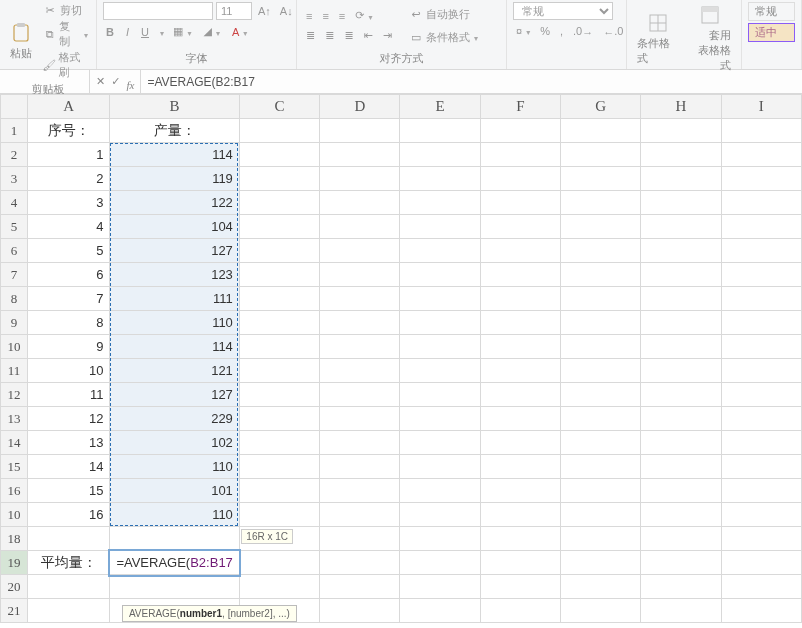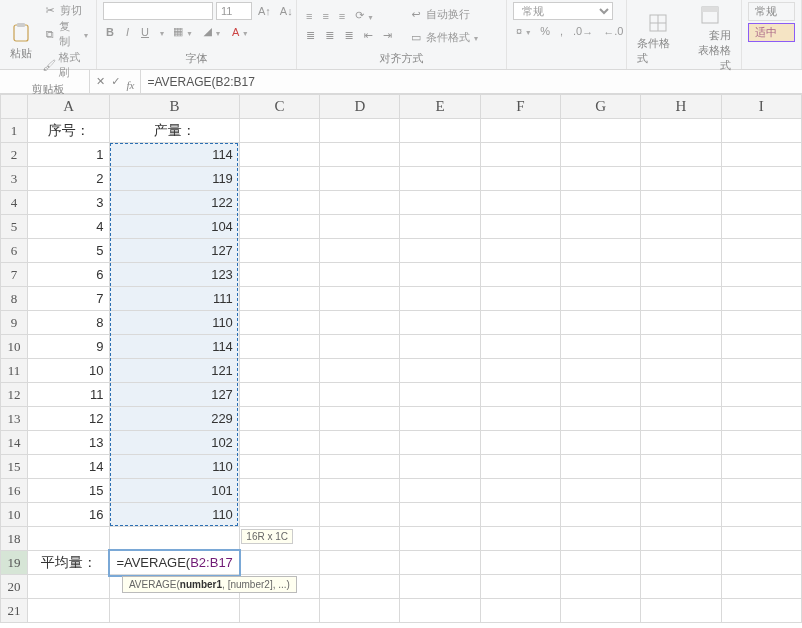--- a/index.html
+++ b/index.html
@@ -198,20 +198,21 @@
     color: #666;
   }
   
   .func-tip {
     position: absolute;
     font-size: 10px;
     background: #fffff0;
     border: 1px solid #bbb;
     padding: 2px 6px;
     color: #666;
+    margin-top: 29px;
   }
   .func-tip b { font-weight: bold; color: #333; }
   
   .arrow-svg {
     position: absolute;
     pointer-events: none;
   }
   .row-head-active {
     background: #d6e5d6 !important;
   }

